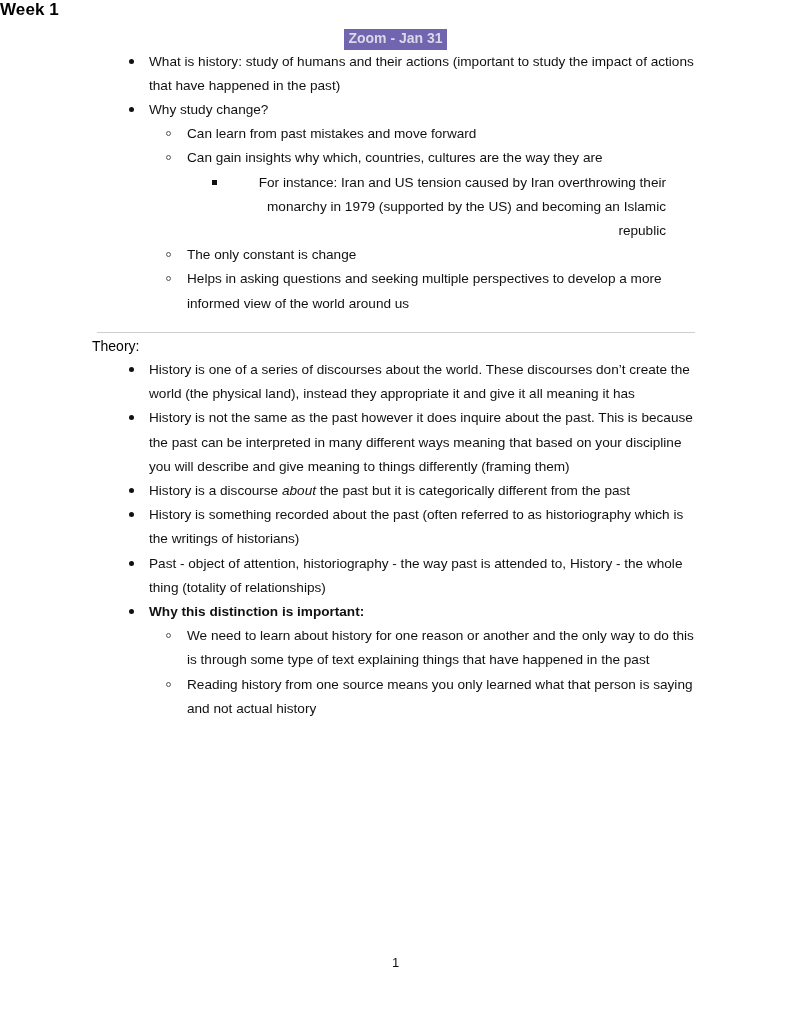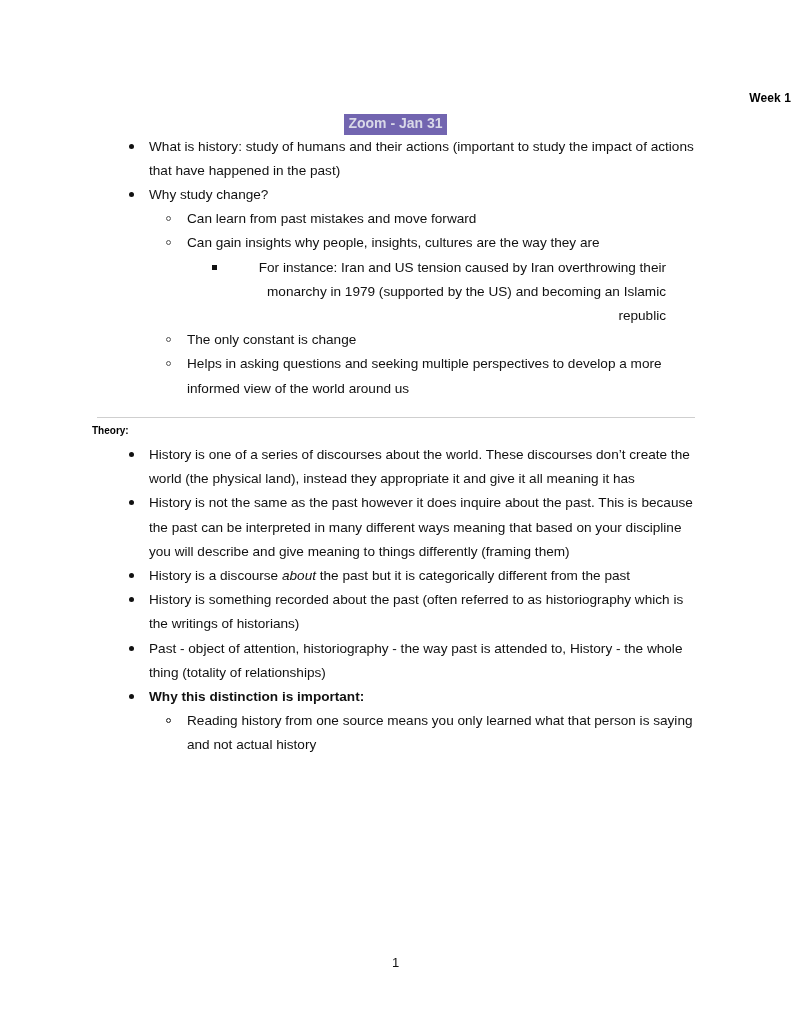--- a/index.html
+++ b/index.html
@@ -18,25 +18,24 @@
   .page {
     position: absolute;
     top: 0; left: 0;
     width: 791px;
     height: 1024px;
     box-sizing: border-box;
     padding: 0;
   }
 
   .doc-title {
-    text-align: right;
-    font-size: 12px;
+    text-align: left;
+    font-size: 17px;
     font-weight: bold;
     margin: 0;
-    padding-top: 91px;
     letter-spacing: 0.1px;
   }
 
   .heading-row {
     text-align: center;
     margin-top: 9px;
   }
   .hl {
     display: inline-block;
     font-size: 14px;
@@ -110,23 +109,23 @@
     left: 212px;
     top: 9px;
     width: 5px;
     height: 5px;
     background: #111111;
   }
 
   .nested-wrap { padding-left: 0; }
 
   .section-label {
-    font-size: 10px;
+    font-size: 14px;
     line-height: 24.2px;
-    font-weight: bold;
+    font-weight: normal;
     padding-left: 92px;
     margin-top: 1px;
   }
 
   hr.sep {
     border: none;
     border-top: 1px solid #cfcfcf;
     margin: 16px 96px 0 97px;
   }
 
@@ -169,21 +168,21 @@
     </li>
   </ul>
 
   <ul class="lvl2 nested-wrap">
     <li class="item">
       <span class="bullet"></span>
       <span>Can learn from past mistakes and move forward</span>
     </li>
     <li class="item">
       <span class="bullet"></span>
-      <span>Can gain insights why people, insights, cultures are the way they are</span>
+      <span>Can gain insights why which, countries, cultures are the way they are</span>
     </li>
   </ul>
 
   <ul class="lvl3 nested-wrap">
     <li class="item">
       <span class="bullet"></span>
       <span>For instance: Iran and US tension caused by Iran overthrowing their monarchy in 1979 (supported by the US) and becoming an Islamic republic</span>
     </li>
   </ul>
 
@@ -227,20 +226,21 @@
     </li>
     <li class="item">
       <span class="bullet"></span>
       <b class="bold">Why this distinction is important:</b>
     </li>
   </ul>
 
   <ul class="lvl2 nested-wrap">
     <li class="item">
       <span class="bullet"></span>
+      <span>We need to learn about history for one reason or another and the only way to do this is through some type of text explaining things that have happened in the past</span>
     </li>
     <li class="item">
       <span class="bullet"></span>
       <span>Reading history from one source means you only learned what that person is saying and not actual history</span>
     </li>
   </ul>
 
   <div class="page-number">1</div>
 
 </div>

